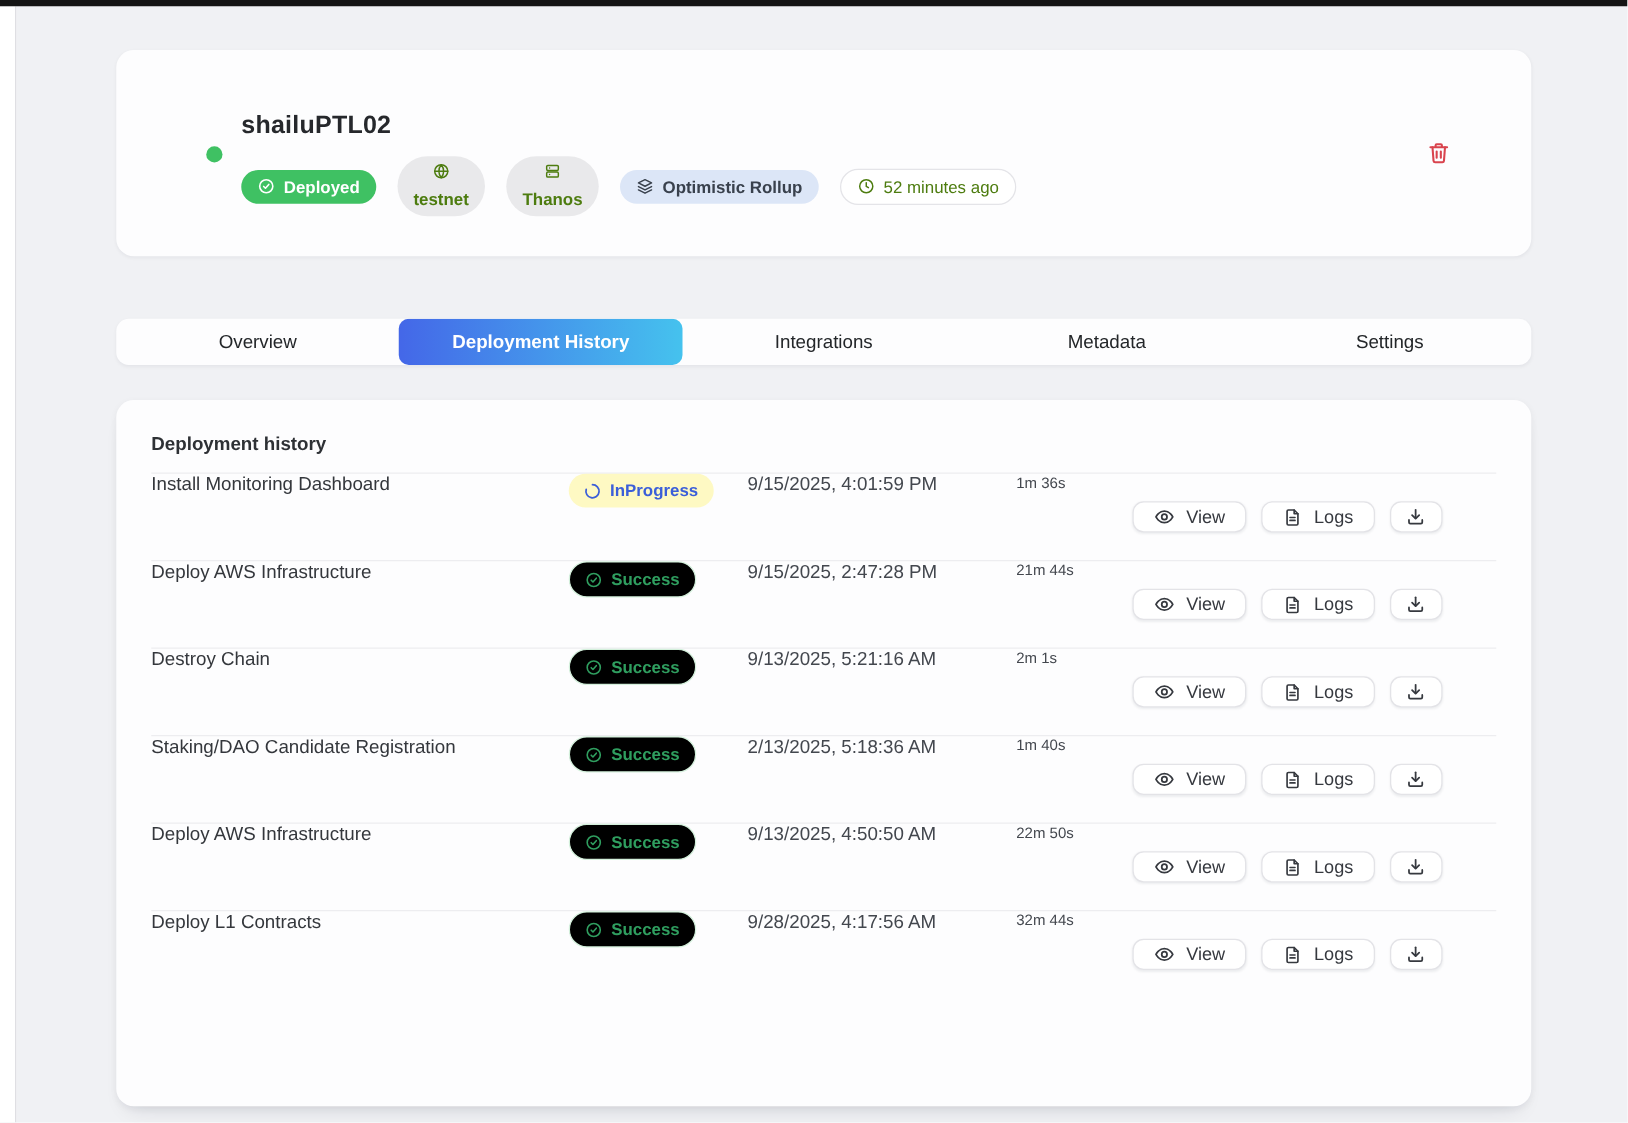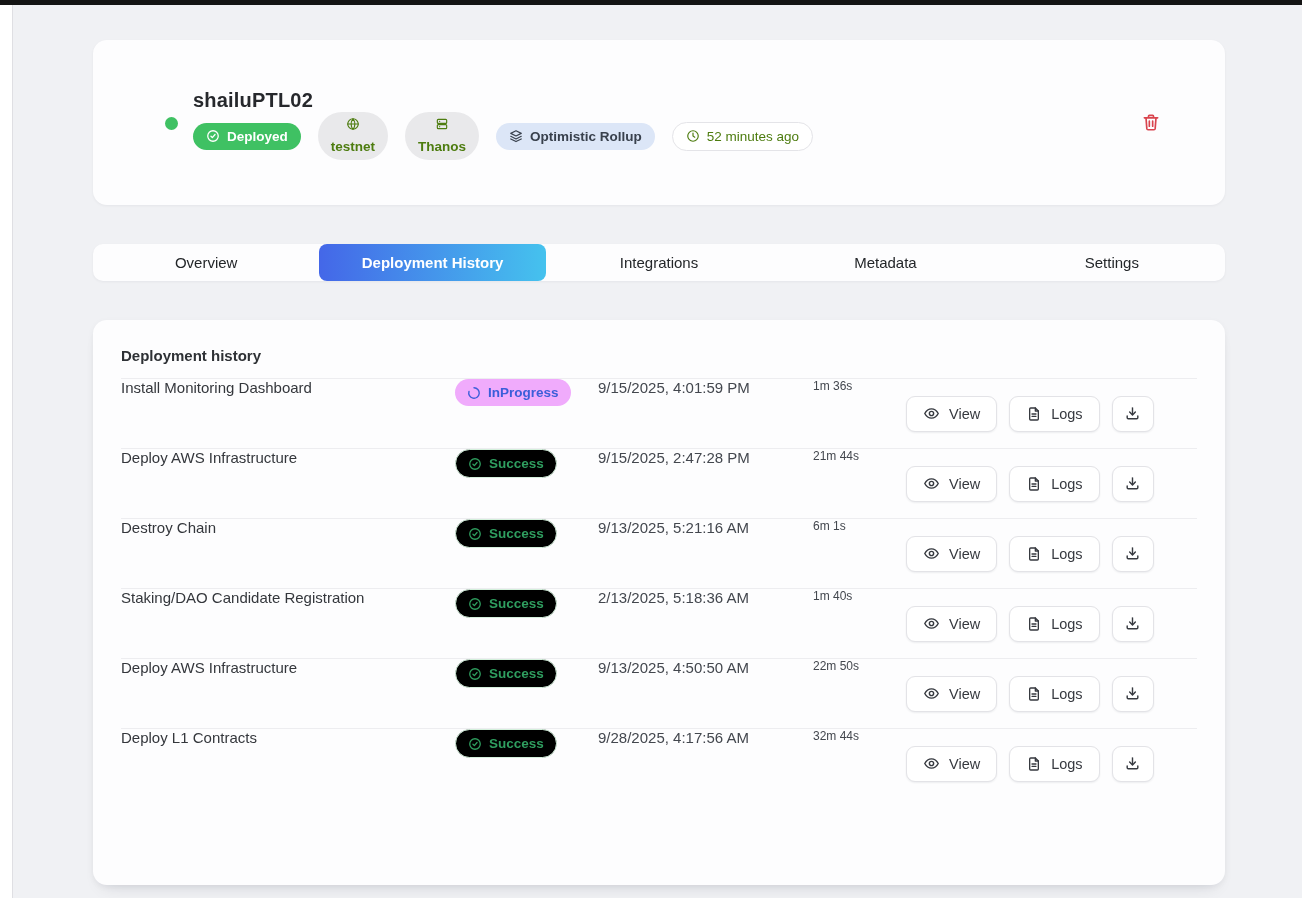--- a/index.html
+++ b/index.html
@@ -13,39 +13,39 @@
   .topbar { position:absolute; top:0; left:0; width:100%; height:5px; background:#141414; z-index:5; }
   .left-rail { position:absolute; top:5px; left:0; bottom:0; width:13px; background:#ffffff; border-right:1px solid #dfdfe3; }
 
   .card { background:#fdfdfe; border-radius:14px; box-shadow:0 1px 3px rgba(16,24,40,.05); position:absolute; left:93px; width:1132px; }
 
   
   .header-card { top:40px; height:165px; }
   .status-dot { position:absolute; left:72px; top:77px; width:13px; height:13px; border-radius:50%; background:#3fc163; }
   .header-text { position:absolute; left:100px; top:49px; }
   .chain-title { font-size:20px; font-weight:700; color:#26282c; letter-spacing:.2px; }
-  .badges-row { display:flex; align-items:center; gap:17px; }
+  .badges-row { display:flex; align-items:center; gap:17px; margin-top:13px; }
   .pill {
     display:inline-flex; align-items:center; gap:7px;
     border-radius:999px; padding:5px 13px;
     font-size:13.5px; font-weight:600; line-height:17px; white-space:nowrap;
   }
   .pill svg { flex:0 0 auto; }
   .badge-deployed { background:#3fc163; color:#ffffff; }
   .badge-gray { background:#e9e9eb; color:#4d7c0f;flex-direction:column; }
   .badge-blue { background:#dce6f7; color:#39414d; }
   .badge-outline { background:#ffffff; border:1px solid #e4e4e8; color:#4d7c0f; font-weight:500; }
   .delete-btn {
     position:absolute; right:62px; top:70px;
     background:none; border:none; cursor:pointer; padding:2px;
     color:#d9444e;
   }
 
   
-  .tabbar { top:244px; height:37px; border-radius:10px; display:flex; overflow:hidden; }
+  .tabbar { top:255px; height:37px; border-radius:10px; display:flex; overflow:hidden; }
   .tab {
     flex:1 1 0; display:flex; align-items:center; justify-content:center;
     font-size:15px; font-weight:500; color:#232629;
     background:transparent; border:none; cursor:pointer; border-radius:8px;
   }
   .tab.active {
     background:linear-gradient(90deg,#4467e8 0%,#45c2ee 100%);
     color:#ffffff; font-weight:600;
   }
 
@@ -56,31 +56,31 @@
   .thead { display:flex; align-items:center; height:38px; font-size:14.5px; color:#6d737d; }
   .trow { display:flex; height:70px; border-top:1px solid #ededf0; }
   .col-name { width:334px; padding-right:12px; font-size:15px; font-weight:500; color:#34373c; }
   .col-status { width:143px; }
   .col-started { width:215px; font-size:15px; color:#43474e; }
   .col-duration { width:93px; font-size:12px; color:#43474e; }
   .col-actions { flex:1; display:flex; align-items:center; gap:12px; }
   .thead .col-name, .thead .col-started, .thead .col-duration { font-weight:400; color:#6d737d; font-size:14.5px; }
 
   .status-pill { font-size:13.5px; font-weight:600; padding:5px 12px; }
-  .status-inprogress { background:#f0abfc; color:#3b5ed9; }
+  .status-inprogress { background:#fef9c3; color:#3b5ed9; }
   .status-success { background:#000000; color:#2f9e5f; border:1px solid #d4f0dc; }
   .status-pill .spinner-icon { display:none; }
   .status-pill .check-icon { display:none; }
   .status-inprogress .spinner-icon { display:inline-block; animation:spin 1.1s linear infinite; }
   .status-success .check-icon { display:inline-block; }
   @keyframes spin { from{transform:rotate(0)} to{transform:rotate(360deg)} }
 
   .btn {
     display:inline-flex; align-items:center; justify-content:center; gap:9px;
-    height:36px; padding:0 16px;
+    height:25px; padding:0 16px;
     background:#ffffff; border:1px solid #e3e3e7; border-radius:9px;
     box-shadow:0 1px 2px rgba(16,24,40,.07);
     font-family:"Liberation Sans",sans-serif; font-size:14.5px; font-weight:500; color:#36393f;
     cursor:pointer;
   }
   .btn.icon-only { width:42px; padding:0; }
 </style>
 </head>
 <body>
 
@@ -237,21 +237,21 @@
       <span class="pill status-pill status-success">
 
         <svg class="check-icon" width="14" height="14" viewBox="0 0 24 24" fill="none" stroke="currentColor" stroke-width="2.2" stroke-linecap="round" stroke-linejoin="round">
                 <circle cx="12" cy="12" r="9"></circle>
                 <path d="M8.5 12.3l2.4 2.4 4.6-5.2"></path>
               </svg>
         <span>Success</span>
       </span>
     </div>
     <div class="col-started">9/13/2025, 5:21:16 AM</div>
-    <div class="col-duration">6m 1s</div>
+    <div class="col-duration">2m 1s</div>
     <div class="col-actions">
       <button class="btn">
         <svg width="17" height="17" viewBox="0 0 24 24" fill="none" stroke="currentColor" stroke-width="2" stroke-linecap="round" stroke-linejoin="round">
                 <path d="M2.5 12S6 5.5 12 5.5 21.5 12 21.5 12 18 18.5 12 18.5 2.5 12 2.5 12z"></path>
                 <circle cx="12" cy="12" r="3"></circle>
               </svg>
         <span>View</span>
       </button>
       <button class="btn">
         <svg width="16" height="16" viewBox="0 0 24 24" fill="none" stroke="currentColor" stroke-width="2" stroke-linecap="round" stroke-linejoin="round">

